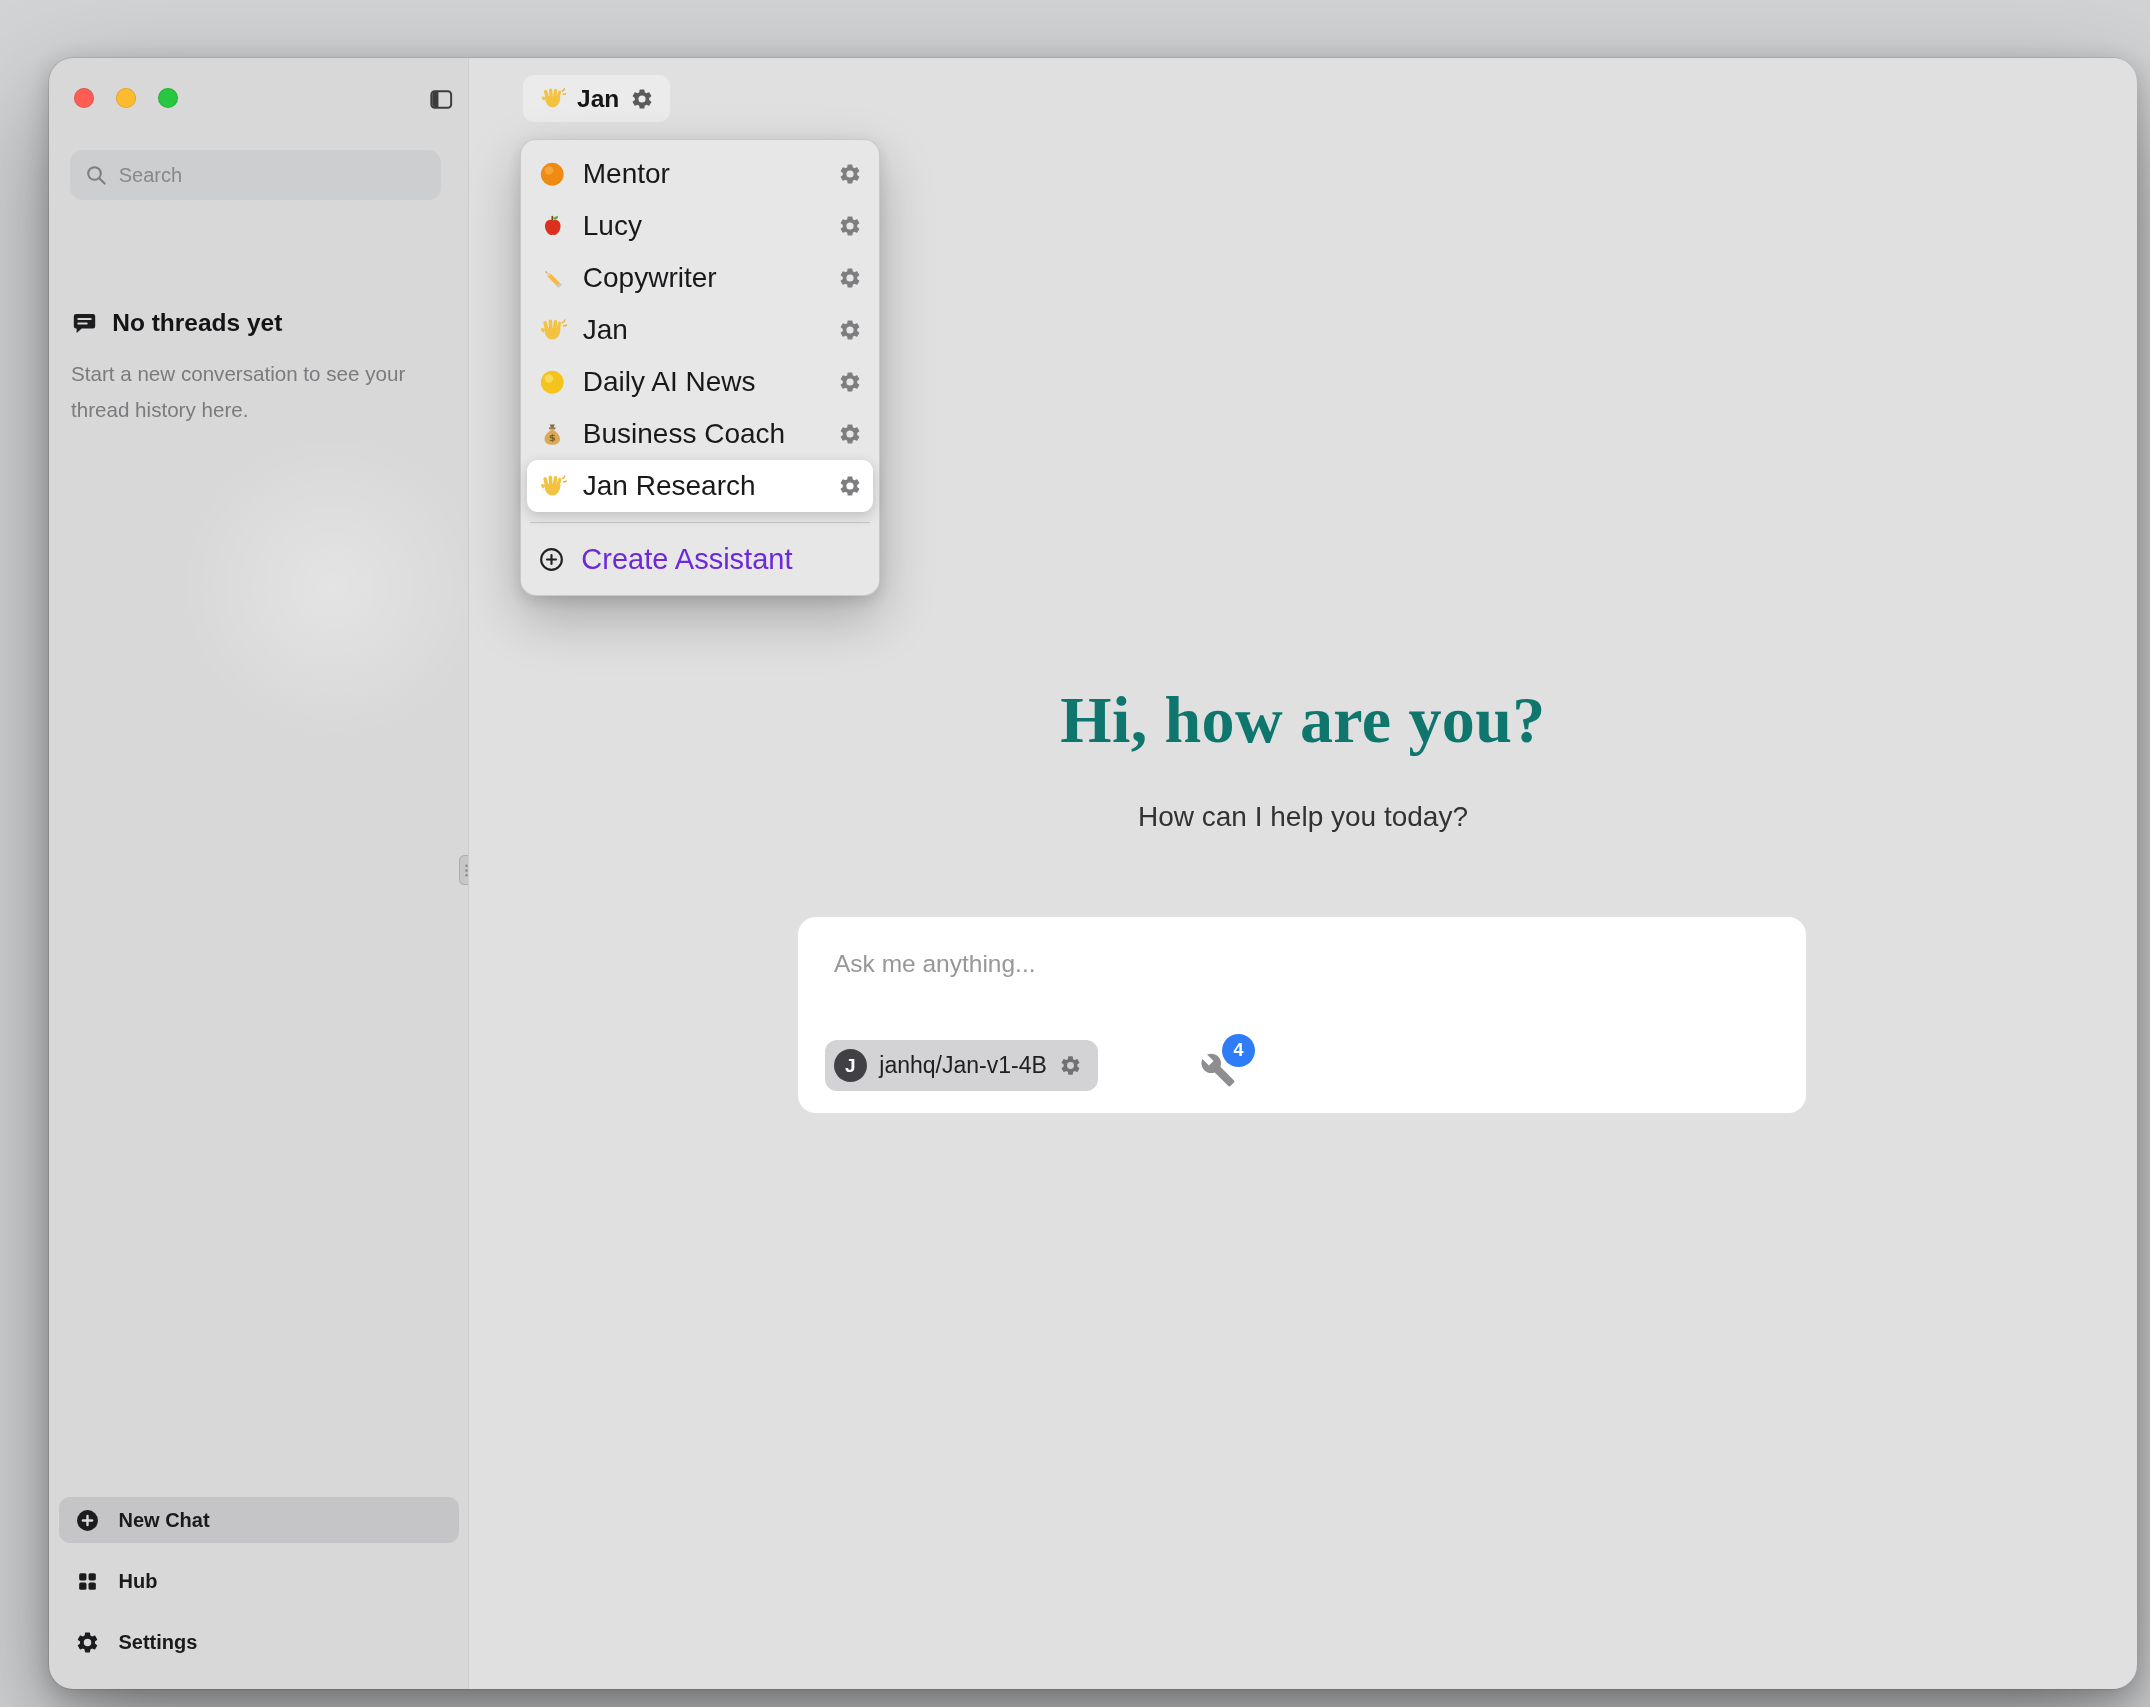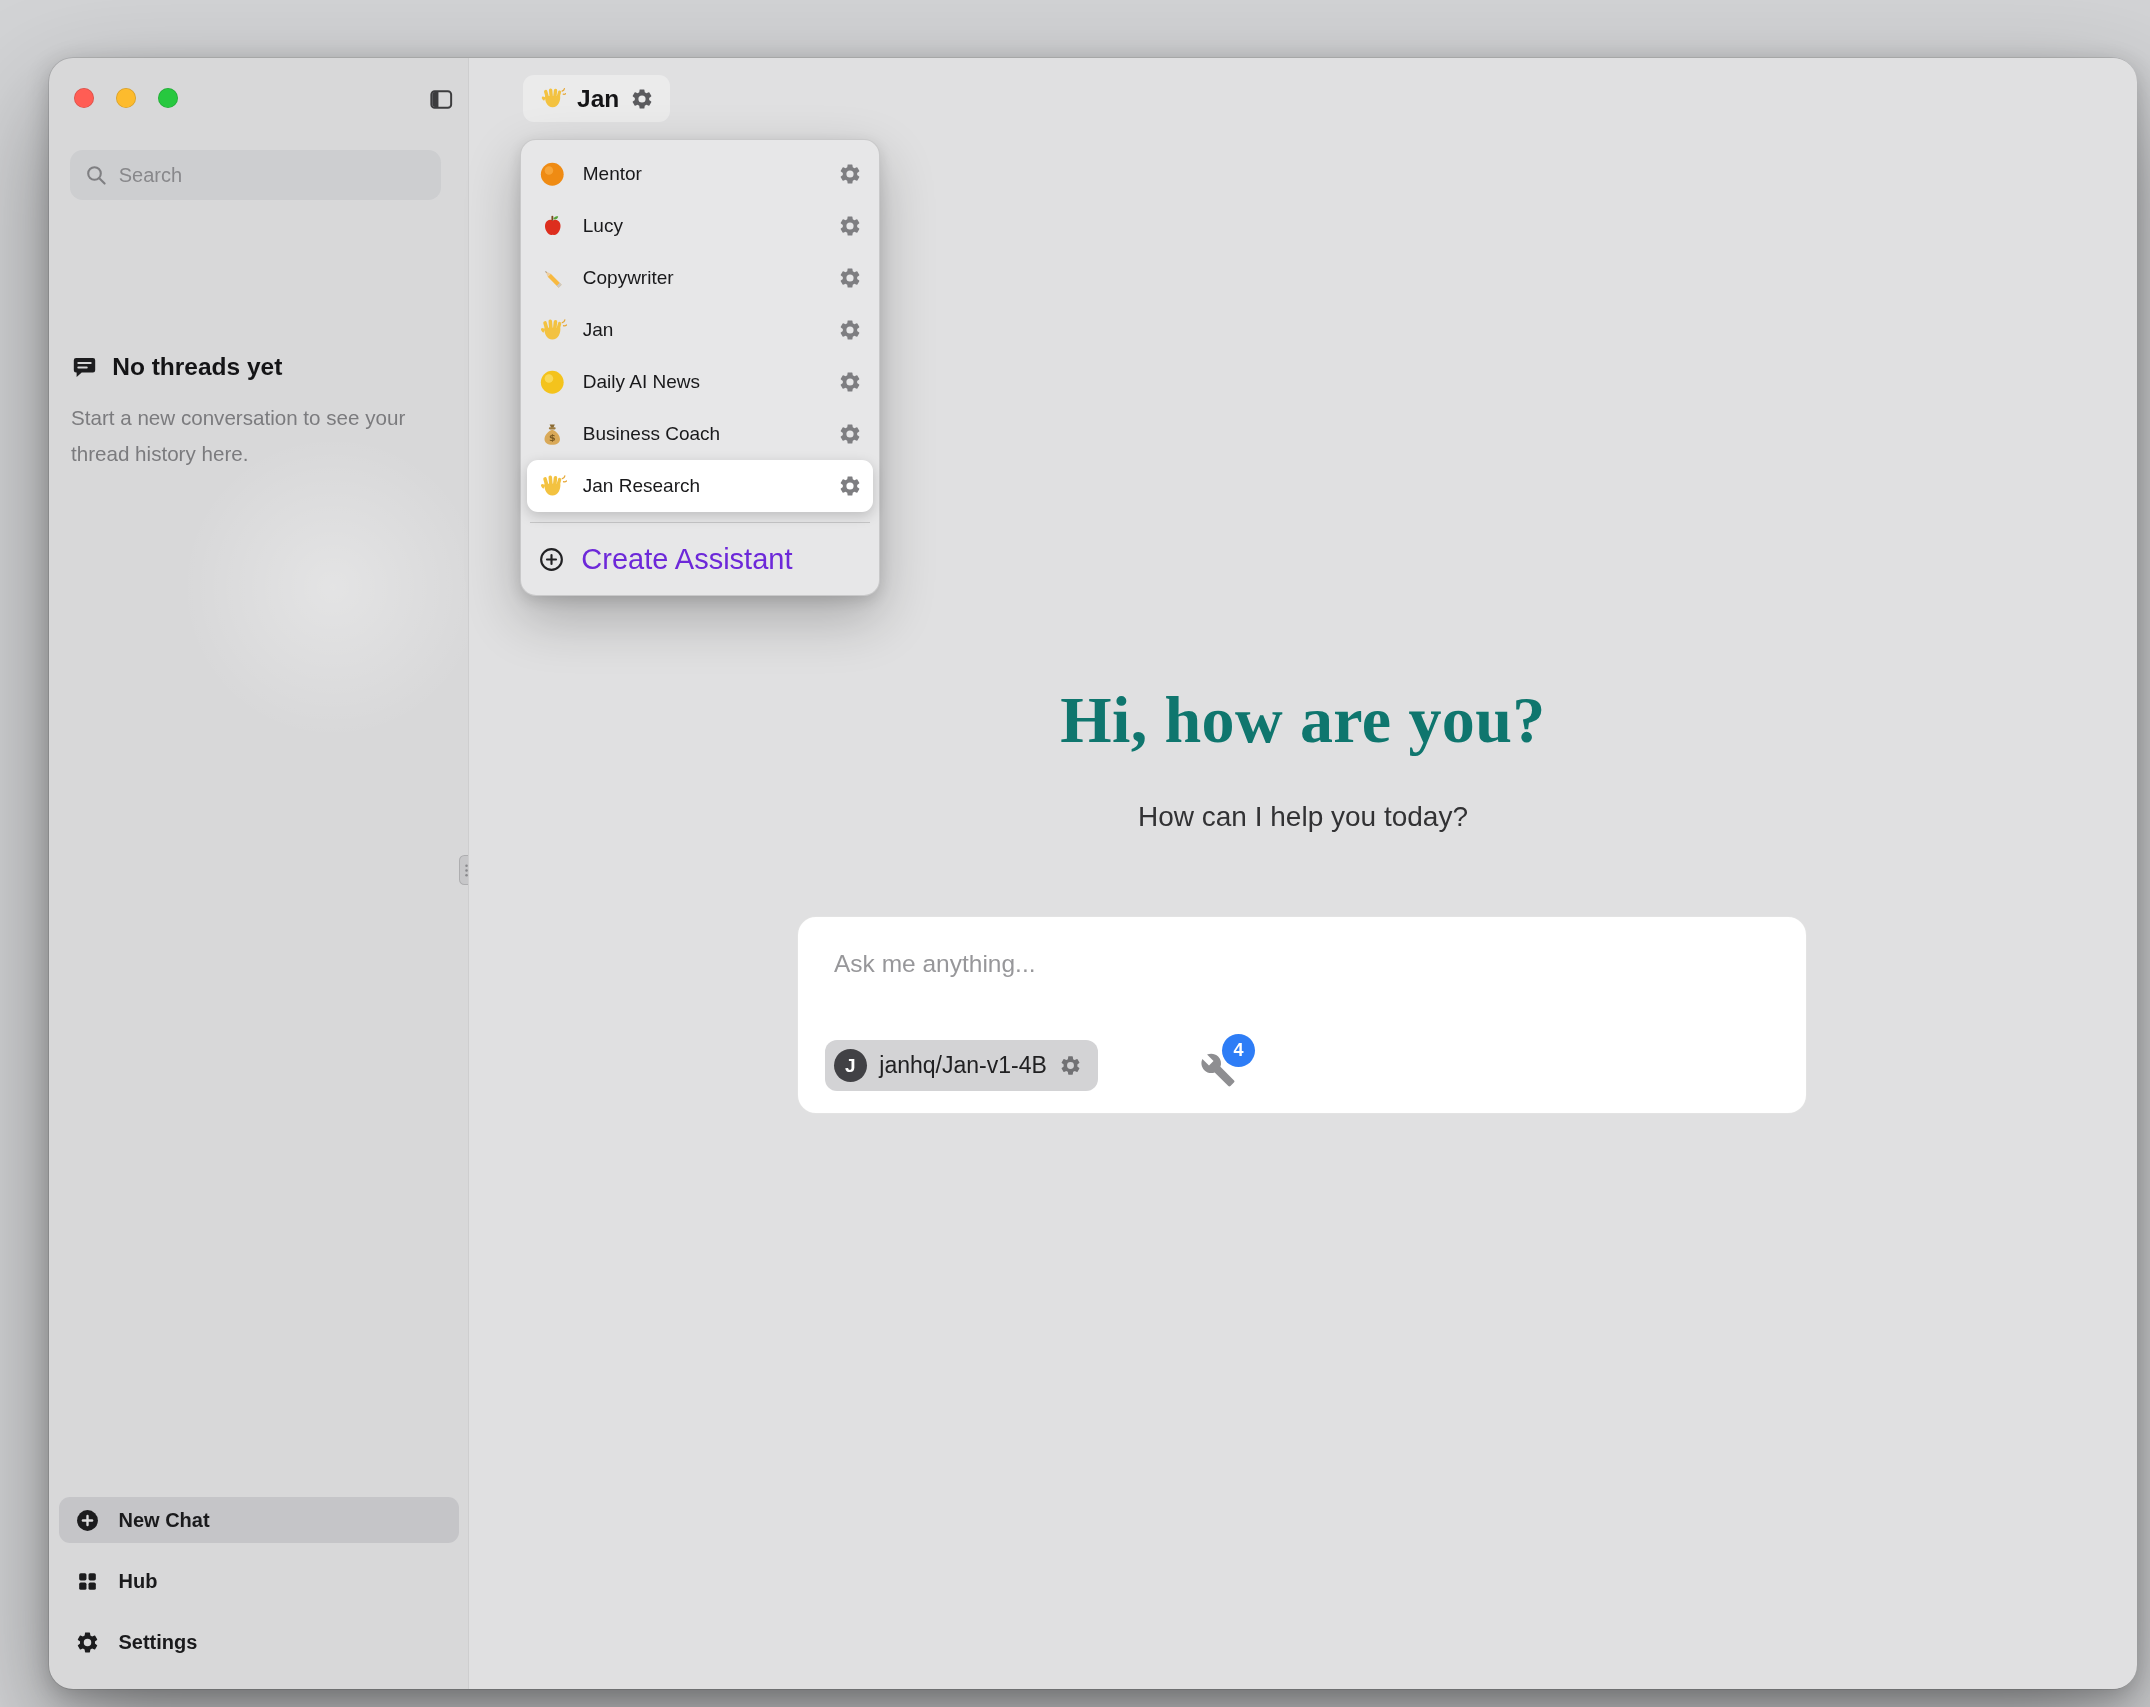--- a/index.html
+++ b/index.html
@@ -34,21 +34,21 @@
     background:#cdced0; border-radius:12.6px; display:flex; align-items:center; padding:0 14.2px; gap:11px;
   }
   .search .icon { width:24px; height:24px; color:#7f7f82; flex:none; }
   .search input {
     background:transparent; border:none; outline:none; width:100%;
     font-family:inherit; font-size:20px; color:#3a3a3c;
   }
   .search input::placeholder { color:#88888b; }
 
   .empty { position:absolute; left:22px; top:251px; width:356px; }
-  .empty-title-row { display:flex; align-items:center; gap:14.2px;margin-top:44px; }
+  .empty-title-row { display:flex; align-items:center; gap:14.2px; }
   .empty-title-row .icon { width:27px; height:27px; color:#1d1d1f; }
   .empty-title { font-size:24.5px; font-weight:700; color:#141416; }
   .empty-desc { margin-top:19px; font-size:20.6px; line-height:36px; color:#7b7b7e; width:348px; }
 
   .nav { position:absolute; left:9.5px; bottom:24px; width:400px; display:flex; flex-direction:column; gap:15px; }
   .nav-item {
     height:46px; display:flex; align-items:center; gap:19px; padding:0 16px;
     border-radius:11px; cursor:pointer;
   }
   .nav-item.active { background:#c5c5c8; }
@@ -81,21 +81,21 @@
     position:absolute; left:51px; top:81px; width:360px;
     background:#e7e7e8; border:0.8px solid rgba(0,0,0,.13); border-radius:16px;
     box-shadow:0 22px 55px rgba(0,0,0,.24), 0 4.7px 14.2px rgba(0,0,0,.12);
     padding:8px 6.3px; z-index:5;
   }
   .menu-item {
     height:52px; display:flex; align-items:center; gap:16px; padding:0 11px;
     border-radius:11px; cursor:pointer;
   }
   .menu-item .a-icon { width:28.5px; height:28.5px; flex:none; }
-  .mi-label { font-size:19px; color:#19191b; }
+  .mi-label { font-size:28px; color:#19191b; }
   .mi-gear { margin-left:auto; width:24px; height:24px; color:#7e7e81; cursor:pointer; flex:none; }
   .menu-item.selected {
     background:#ffffff; box-shadow:0 4px 12.6px rgba(0,0,0,.18);
   }
   .menu-sep { height:0.8px; background:rgba(0,0,0,.14); margin:9.5px 3.2px; }
   .menu-create { height:55px; display:flex; align-items:center; gap:16px; padding:0 11px; border-radius:11px; cursor:pointer; }
   .menu-create .icon { width:27px; height:27px; color:#222224; flex:none; }
   .create-label { font-size:29px; color:#6d28d9; }
 
   .greeting {

